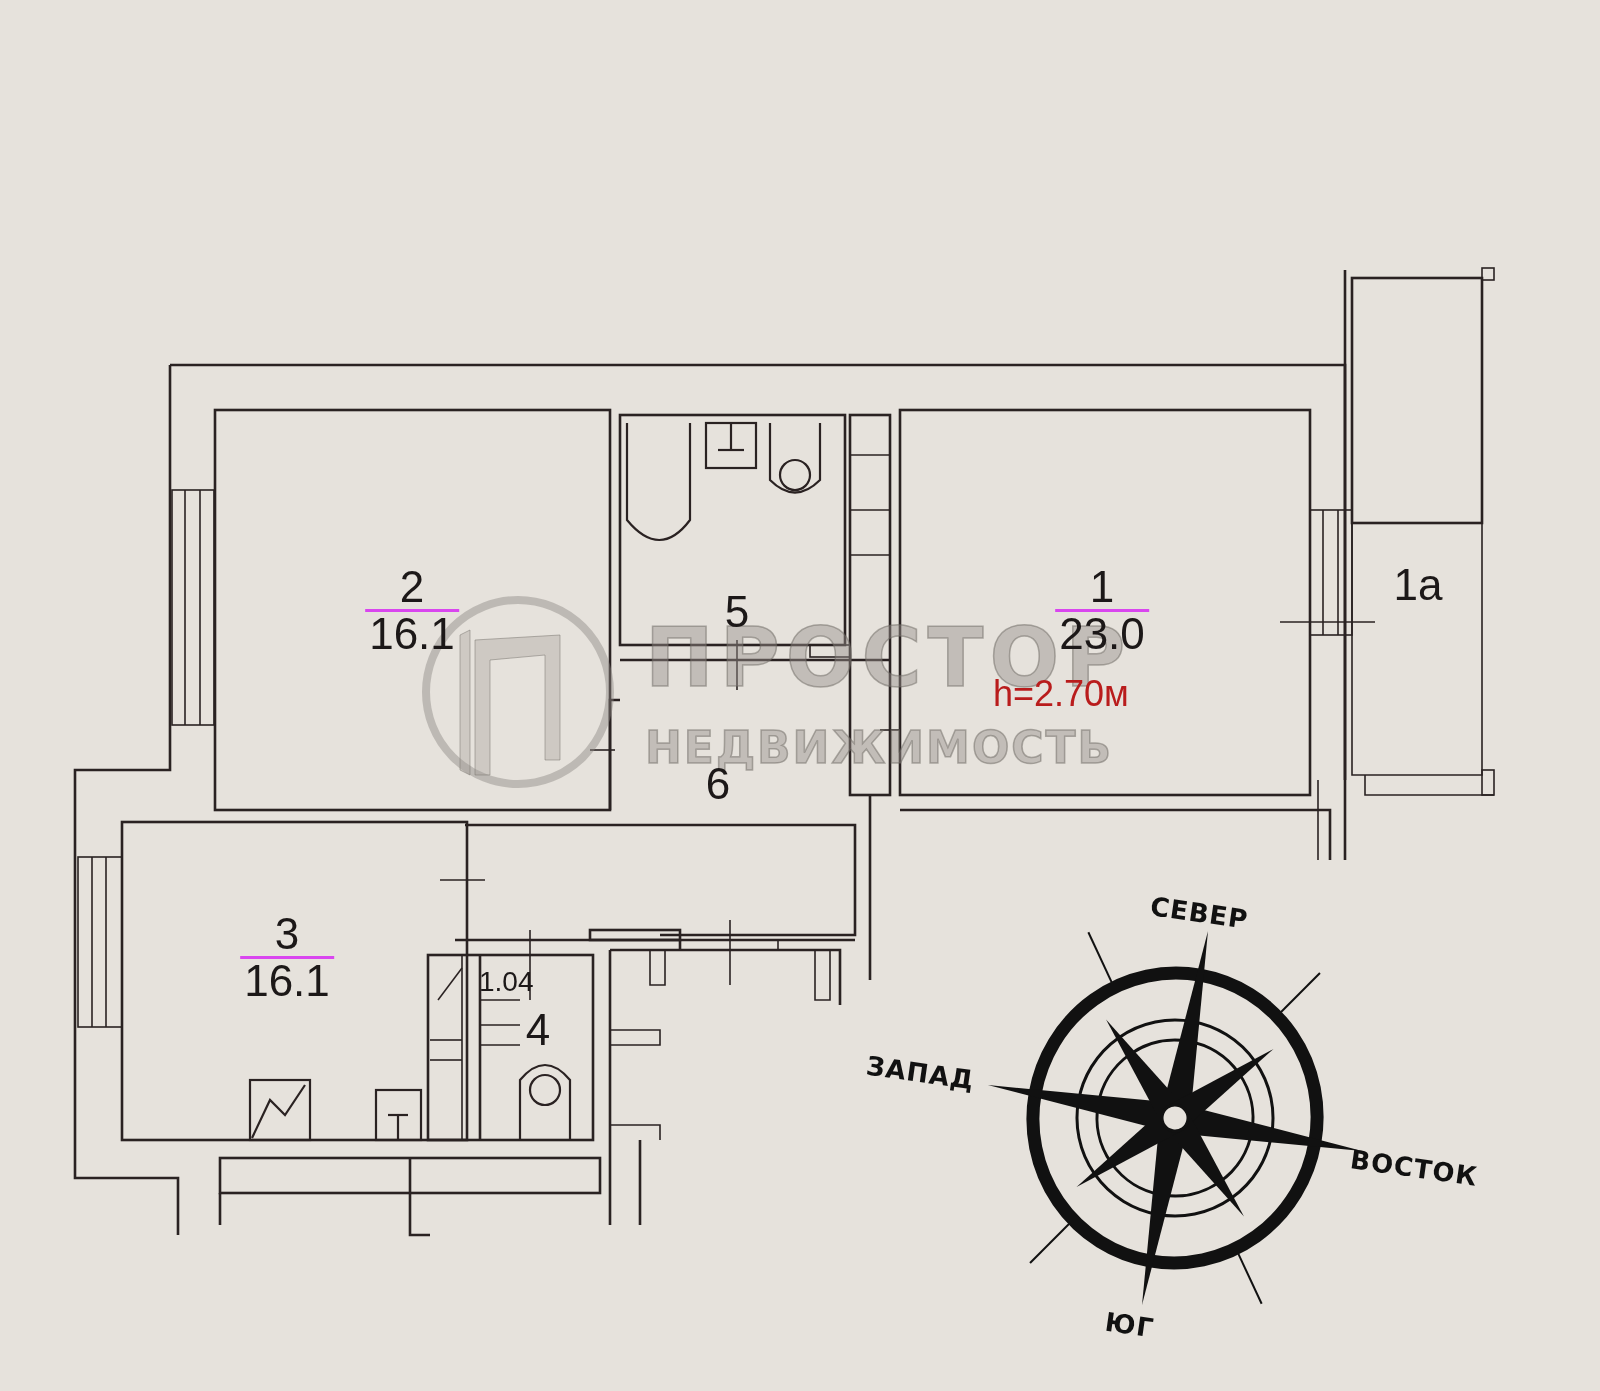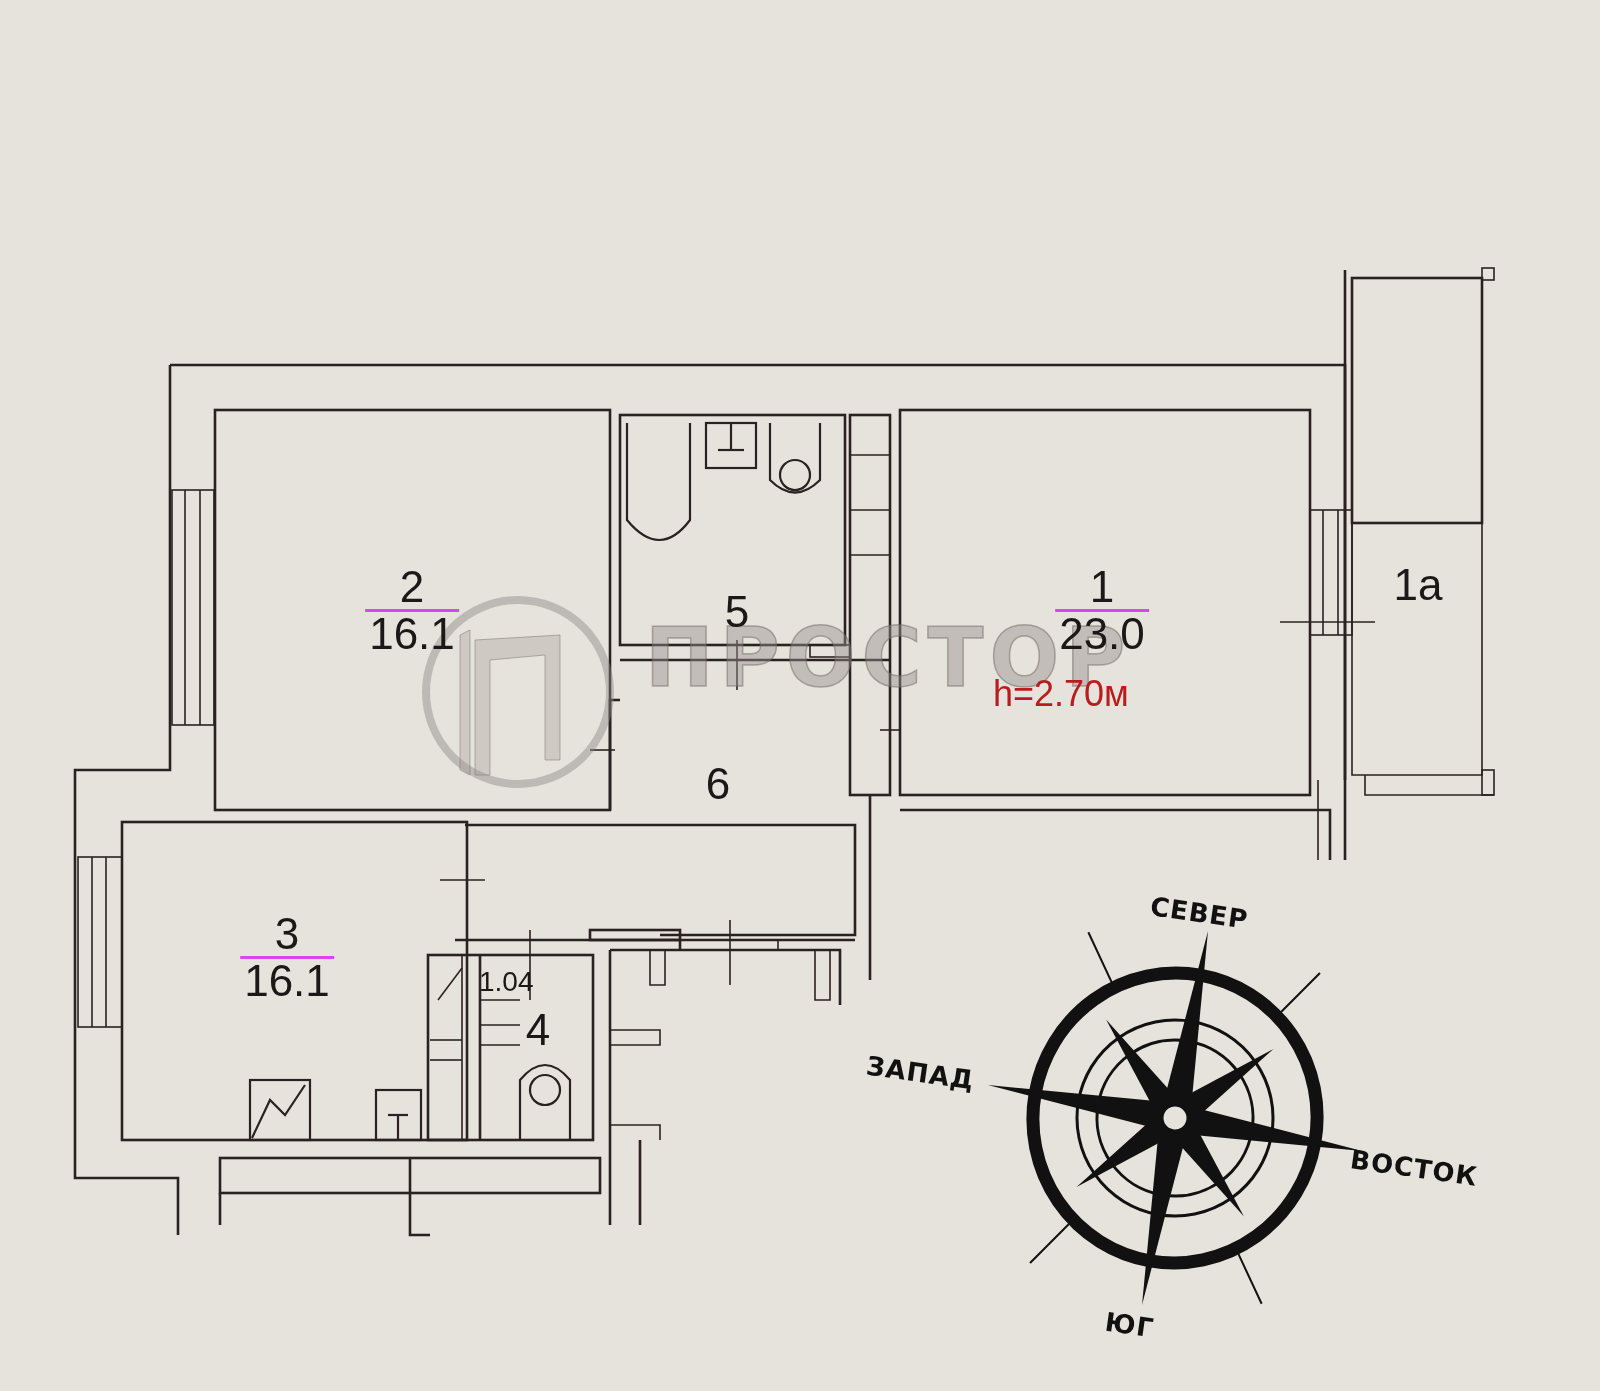--- a/index.html
+++ b/index.html
@@ -147,20 +147,21 @@
     <polyline class="wall" points="410,1193 410,1235 430,1235"></polyline>
     <polyline class="wall" points="640,1140 640,1225"></polyline>
   </svg>
 
   <svg width="1600" height="1391">
     <circle cx="518" cy="692" r="92" fill="none" stroke="rgba(140,135,130,0.45)" stroke-width="8"></circle>
     <polygon points="460,635 470,630 470,775 460,770" fill="rgba(160,155,150,0.35)" stroke="rgba(120,115,110,0.5)"></polygon>
     <polygon points="475,640 560,635 560,760 545,760 545,655 490,660 490,775 475,775" fill="rgba(160,155,150,0.35)" stroke="rgba(120,115,110,0.5)"></polygon>
   </svg>
   <div class="watermark" style="left:645px; top:610px; font-size:82px; letter-spacing:6px;">ПРОСТОР</div>
+  <div class="watermark" style="left:645px; top:722px; font-size:44px; letter-spacing:2px;">НЕДВИЖИМОСТЬ</div>
 
   <div class="label" style="left:412px; top:565px;">
     <span class="frac">
       <span class="num">2</span>
       <span class="den">16.1</span>
     </span>
   </div>
   <div class="label" style="left:1102px; top:565px;">
     <span class="frac">
       <span class="num">1</span>

